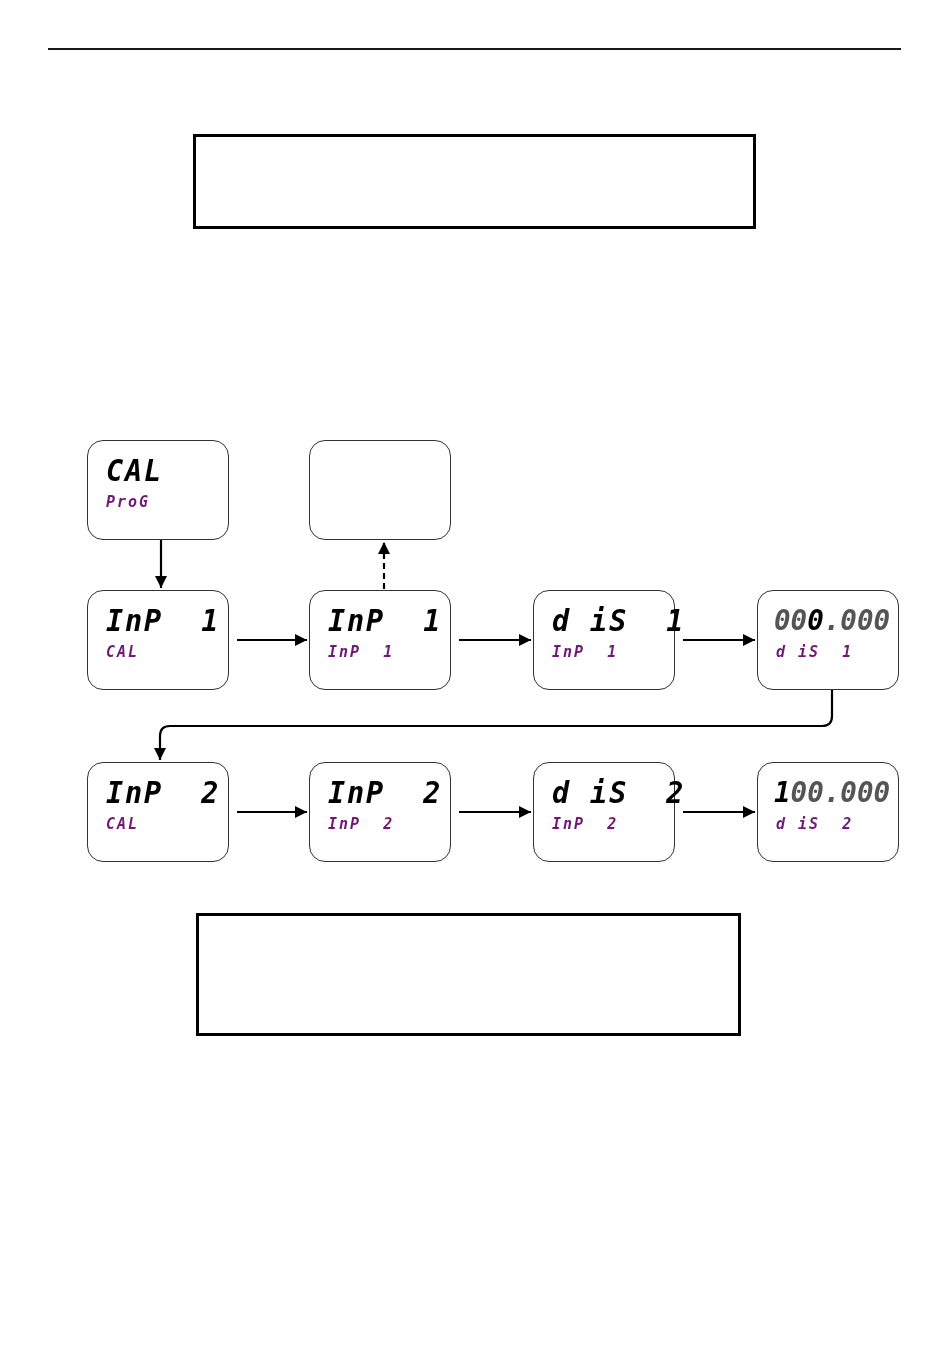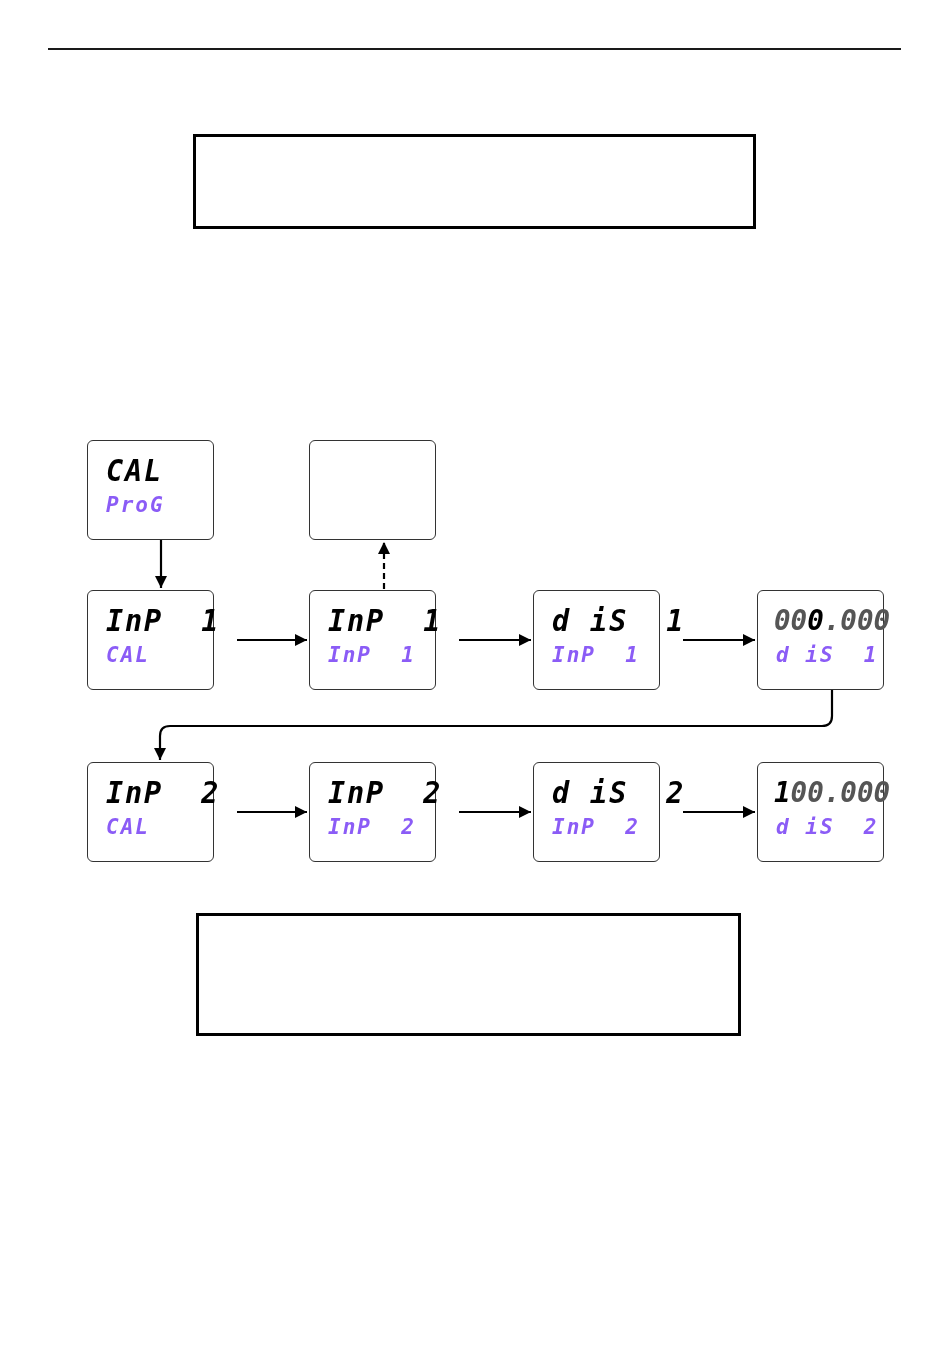--- a/index.html
+++ b/index.html
@@ -1,23 +1,23 @@
 <!DOCTYPE html>
 <html><head>
   <meta charset="utf-8">
   <style>
     html, body { margin: 0; padding: 0; background: #ffffff; }
     body { width: 950px; height: 1372px; position: relative; overflow: hidden; font-family: "DejaVu Sans", sans-serif; }
     .rule { position: absolute; left: 48px; top: 48px; width: 853px; height: 2px; background: #1a1a1a; }
     .note-box { position: absolute; border: 3px solid #000; box-sizing: border-box; background: #fff; }
     #note-top { left: 193px; top: 134px; width: 563px; height: 95px; }
     #note-bottom { left: 196px; top: 913px; width: 545px; height: 123px; }
-    .disp { position: absolute; width: 127px; height: 100px; box-sizing: border-box; border: 1.3px solid #333; border-radius: 6px; background: #fff; }
+    .disp { position: absolute; width: 142px; height: 100px; box-sizing: border-box; border: 1.3px solid #333; border-radius: 16px; background: #fff; }
     .disp .l1 { position: absolute; left: 18px; top: 12px; font-family: "DejaVu Sans Mono", monospace; font-weight: bold; font-style: italic; font-size: 30px; letter-spacing: 2px; color: #000; white-space: pre; transform: scaleX(0.95); transform-origin: left; }
-    .disp .l2 { position: absolute; left: 18px; top: 52px; font-family: "DejaVu Sans Mono", monospace; font-weight: bold; font-style: italic; font-size: 21px; letter-spacing: 2px; color: #8b5cf6; white-space: pre; }
+    .disp .l2 { position: absolute; left: 18px; top: 52px; font-family: "DejaVu Sans Mono", monospace; font-weight: bold; font-style: italic; font-size: 15px; letter-spacing: 2px; color: #701a75; white-space: pre; }
     .disp .l1.num { left: 16px; font-size: 29px; letter-spacing: 0px; color: #555; }
     .disp .l1.num .hi { color: #000; }
     svg.arrows { position: absolute; left: 0; top: 0; width: 950px; height: 1372px; pointer-events: none; }
   </style>
 </head>
 <body>
 
 <div class="rule"></div>
 <div class="note-box" id="note-top"></div>
 

